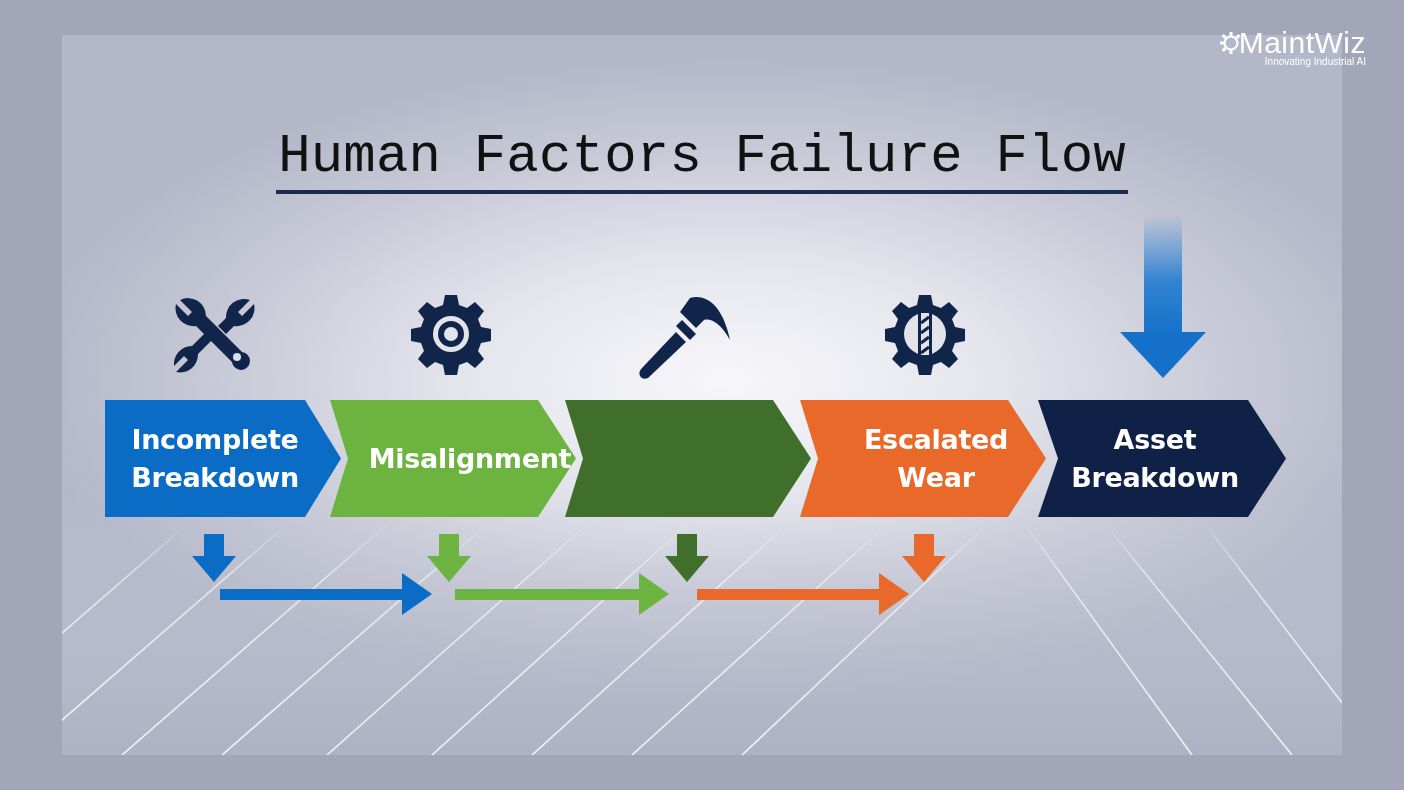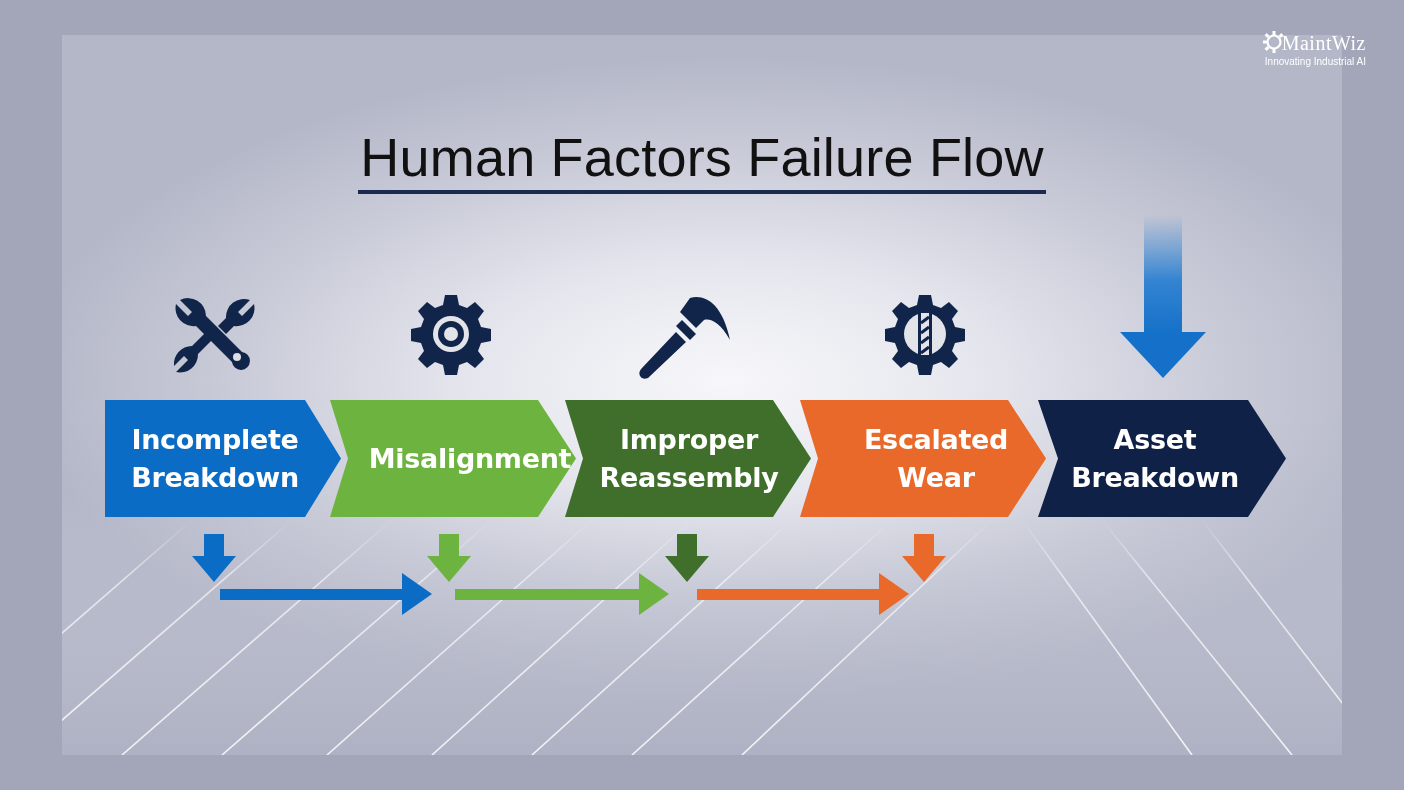--- a/index.html
+++ b/index.html
@@ -12,32 +12,32 @@
   .slide {
     position:absolute; left:62px; top:35px; width:1280px; height:720px;
     overflow:hidden;
     background: radial-gradient(ellipse 55% 45% at 52% 48%, #f7f7fa 0%, #e6e7ee 35%, #c9cbd8 70%, #b4b7c8 100%);
   }
   .floor { position:absolute; left:0; top:455px; width:1280px; height:265px; }
   .logo {
     position:absolute; right:38px; top:30px; text-align:right; color:#ffffff;
   }
   .logo .name {
-    font-family:Liberation Serif, serif; font-size:20px; letter-spacing:0.5px; line-height:26px;
-    display:flex; justify-content:flex-end;
+    font-family:Liberation Sans, sans-serif; font-size:30px; letter-spacing:0.5px; line-height:26px;
+    display:flex; align-items:center; justify-content:flex-end;
   }
   .logo .gear { margin-right:-4px; }
   .logo .tag {
     font-family:Liberation Sans, sans-serif; font-size:10px; line-height:12px; margin-top:0px;
   }
   .title {
     position:absolute; left:0; width:1404px; top:124px; text-align:center;
   }
   .title span {
-    display:inline-block; font-family:Liberation Sans, sans-serif;
+    display:inline-block; font-family:Liberation Mono, monospace;
     font-size:54px; color:#111111; line-height:66px;
     border-bottom:4px solid #1b2a4e; padding:0 2px 0 2px; letter-spacing:0.2px;
   }
   .icon { position:absolute; }
   .chev { position:absolute; top:400px; height:117px; }
   .chev svg { position:absolute; left:0; top:0; }
   .chev .label {
     position:absolute; top:0; height:117px; display:flex; align-items:center; justify-content:center;
     text-align:center; color:#ffffff; font-family:"DejaVu Sans", sans-serif; font-weight:bold;
     font-size:27px; line-height:38px; letter-spacing:-0.3px;
@@ -189,26 +189,20 @@
     <div>
         <div>Misalignment</div>
       </div>
   </div>
 </div>
 
 <div class="chev" style="left:565px;width:246px">
   <svg width="246" height="117" viewBox="0 0 246 117">
     <polygon points="0,0 208,0 246,58.5 208,117 0,117 18,58.5" fill="#3f6f2a"></polygon>
   </svg>
-  <div class="label" style="left:18px;width:212px">
-    <div>
-        <div>Improper</div>
-        <div>Reassembly</div>
-      </div>
-  </div>
 </div>
 
 <div class="chev" style="left:800px;width:246px">
   <svg width="246" height="117" viewBox="0 0 246 117">
     <polygon points="0,0 208,0 246,58.5 208,117 0,117 18,58.5" fill="#e8692a"></polygon>
   </svg>
   <div class="label" style="left:30px;width:212px">
     <div>
         <div>Escalated</div>
         <div>Wear</div>

